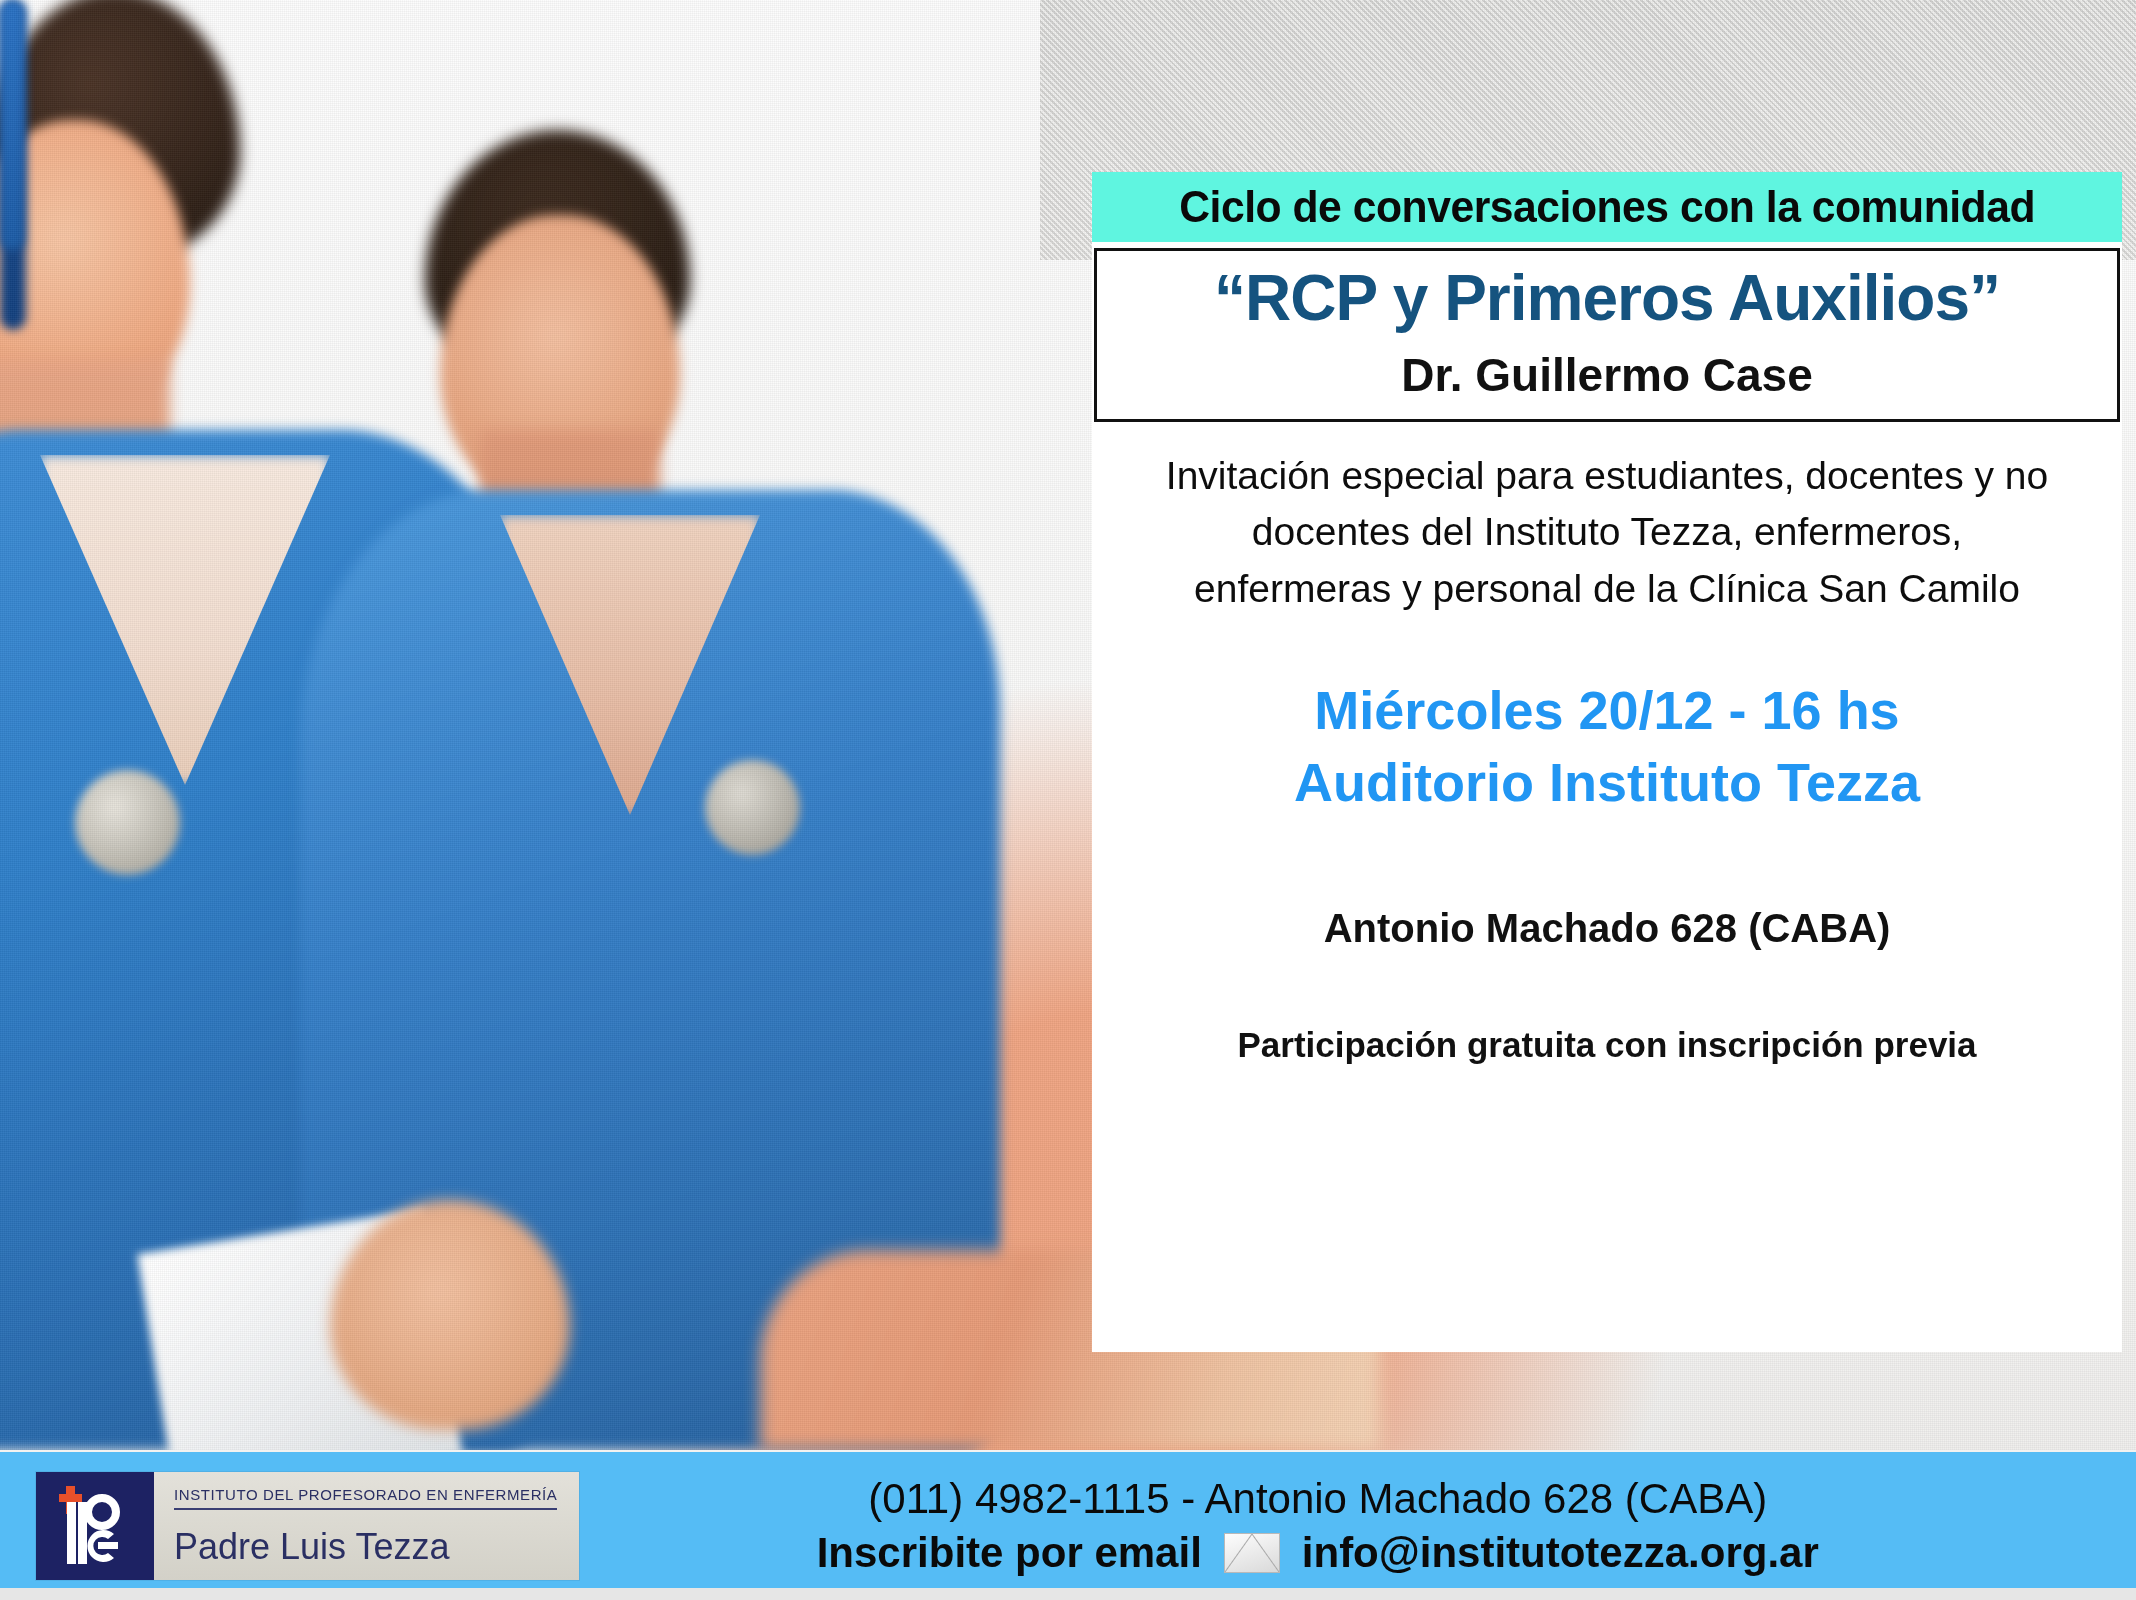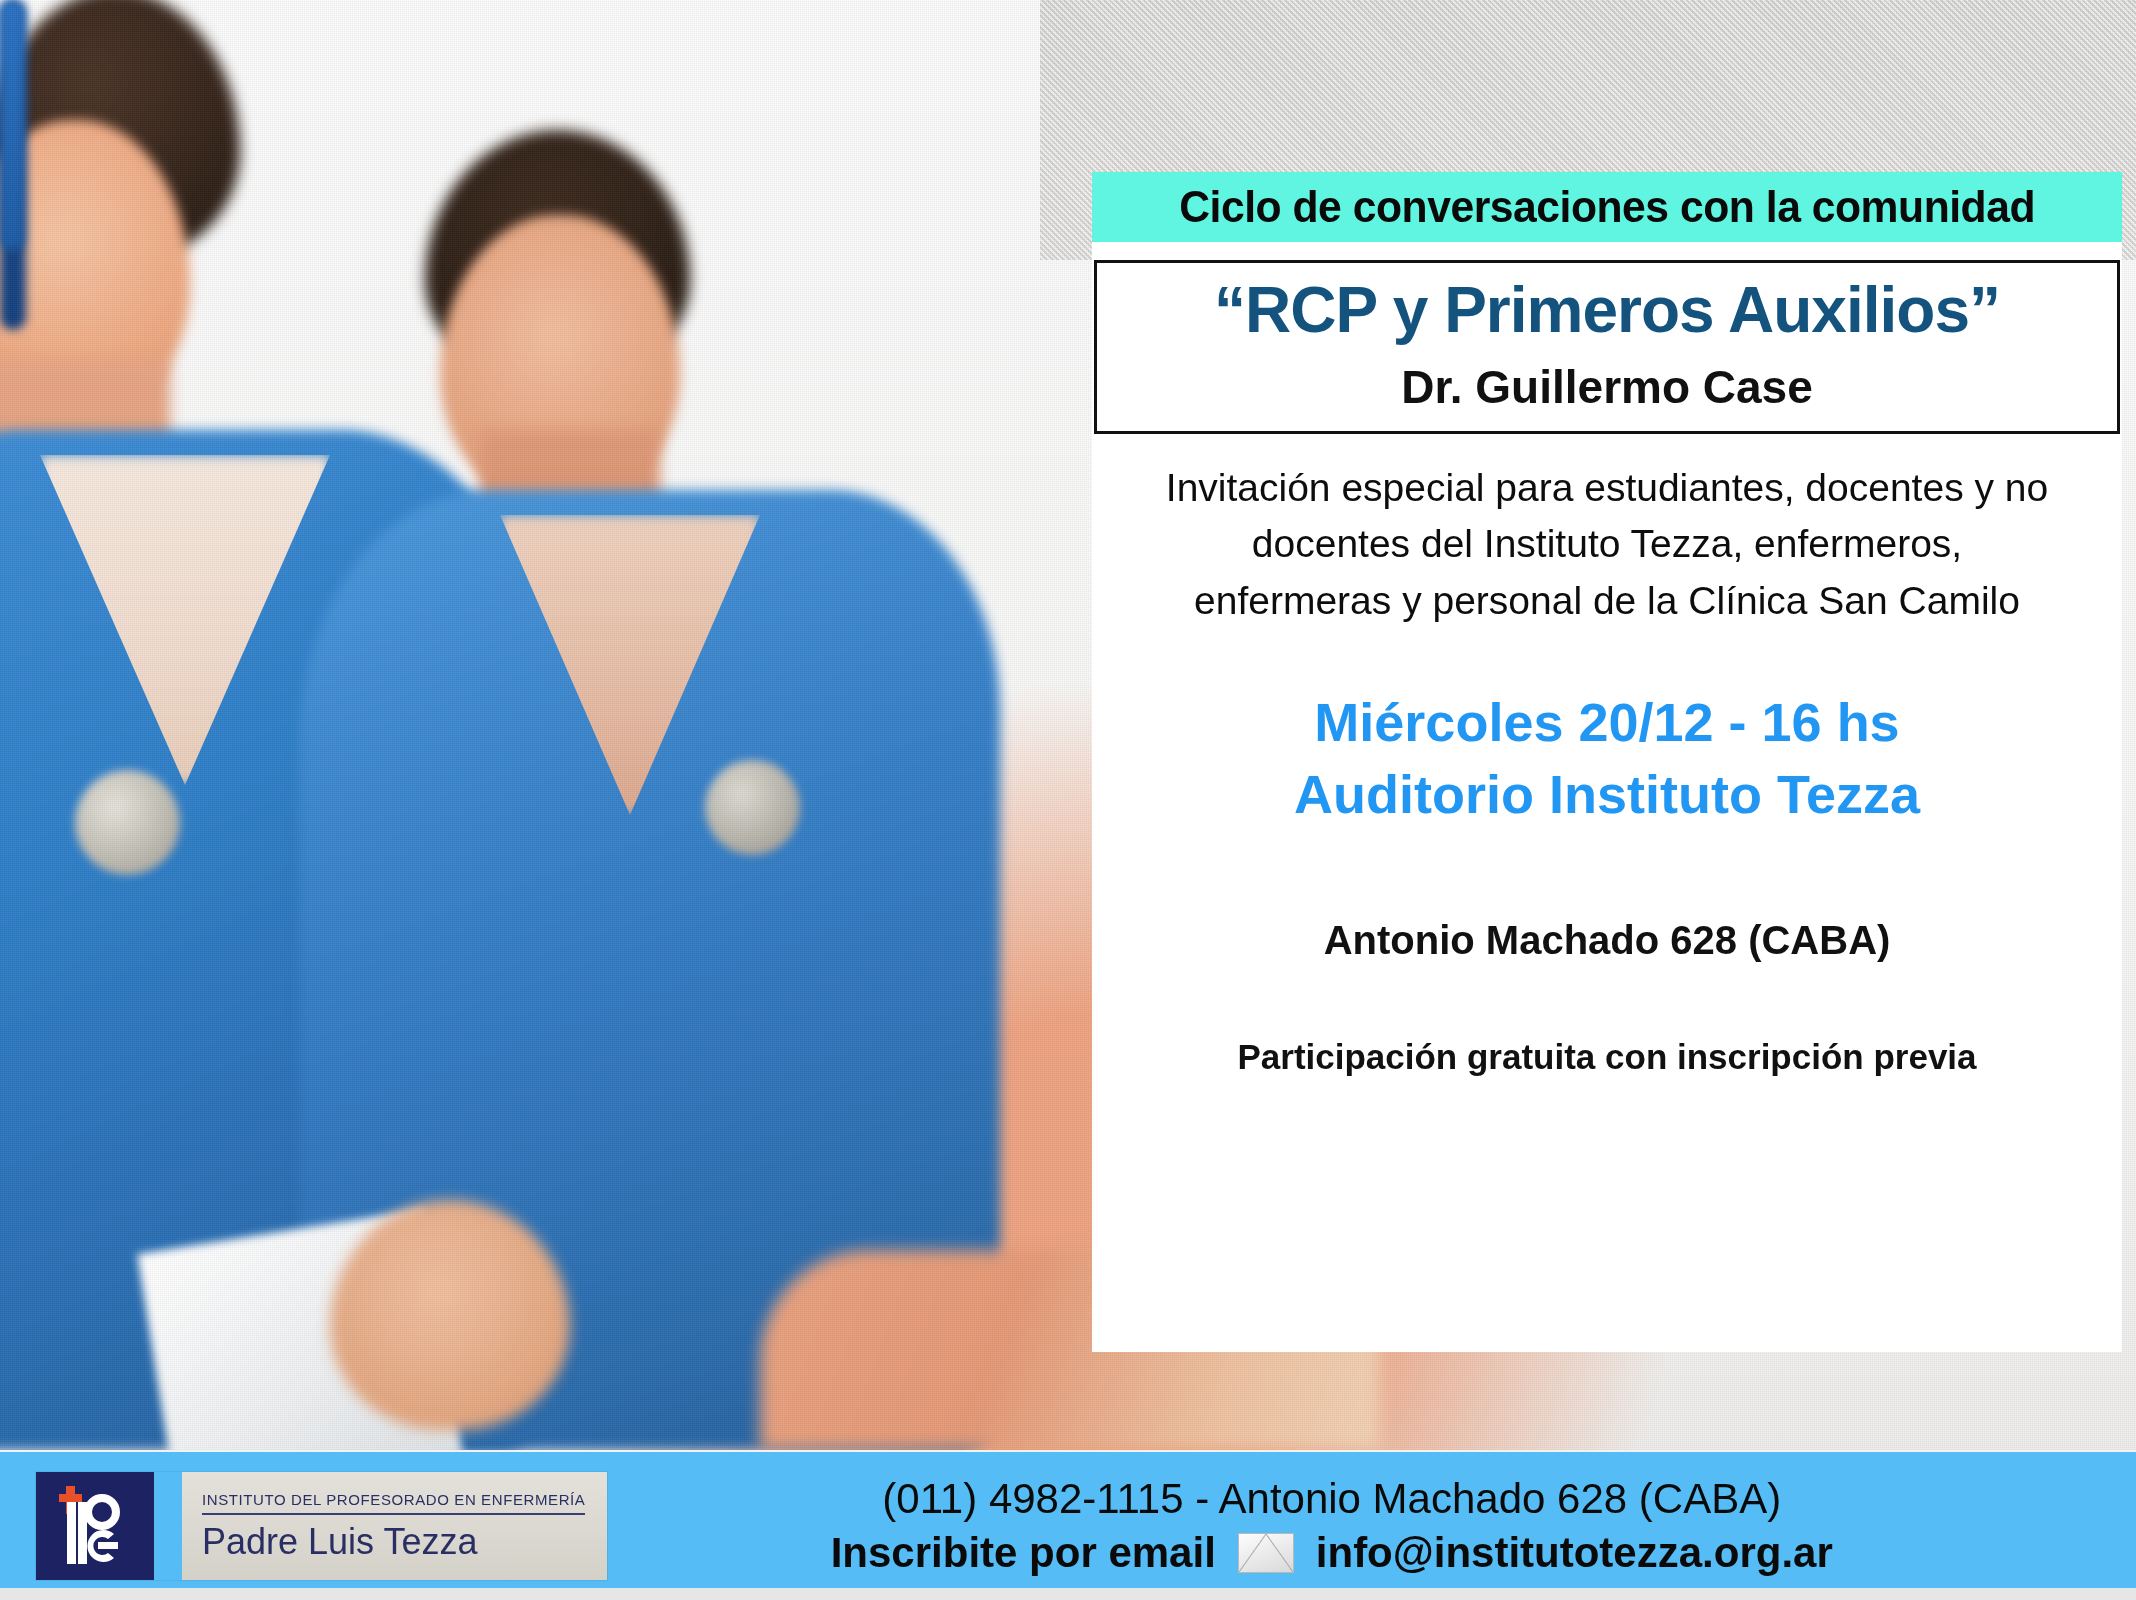--- a/index.html
+++ b/index.html
@@ -100,21 +100,21 @@
     background:#5ff5e0;width:100%;height:70px;
     display:flex;align-items:center;justify-content:center;
     box-sizing:border-box;
   }
   #ciclo-band .txt{
     font-size:44px;font-weight:bold;color:#0a0a0a;
     letter-spacing:-.5px;white-space:nowrap;
     transform:scaleX(.97);
   }
   #title-box{
-    margin:18px 2px 0 2px;border:3px solid #111;
+    margin:6px 2px 0 2px;border:3px solid #111;
     padding:14px 10px 18px 10px;text-align:center;
     background:#fff;
   }
   #title-main{
     font-size:64px;font-weight:bold;color:#15537f;
     line-height:1.05;letter-spacing:-1px;white-space:nowrap;
   }
   #title-speaker{
     font-size:46px;font-weight:bold;color:#111;
     margin-top:18px;line-height:1.1;
@@ -148,21 +148,21 @@
     margin-left:36px;display:flex;height:108px;
     box-shadow:0 0 0 1px rgba(0,0,0,.06);
   }
   #logo-mark{
     width:118px;height:108px;background:#1d2263;
     position:relative;flex:none;
   }
   #logo-text{
     background:linear-gradient(180deg,#e3e1da,#d3d1c8);
     padding:14px 22px 12px 20px;display:flex;flex-direction:column;
-    justify-content:center;min-width:330px;margin-left:28px;
+    justify-content:space-between;min-width:330px;
   }
   #logo-text .l1{
     font-size:15px;color:#2a2f63;letter-spacing:.6px;
     border-bottom:2px solid #3a3f73;padding-bottom:5px;white-space:nowrap;
   }
   #logo-text .l2{
     font-size:36px;color:#2a2f63;margin-top:6px;white-space:nowrap;
   }
   #contact{
     flex:1;text-align:center;color:#0a0a0a;

